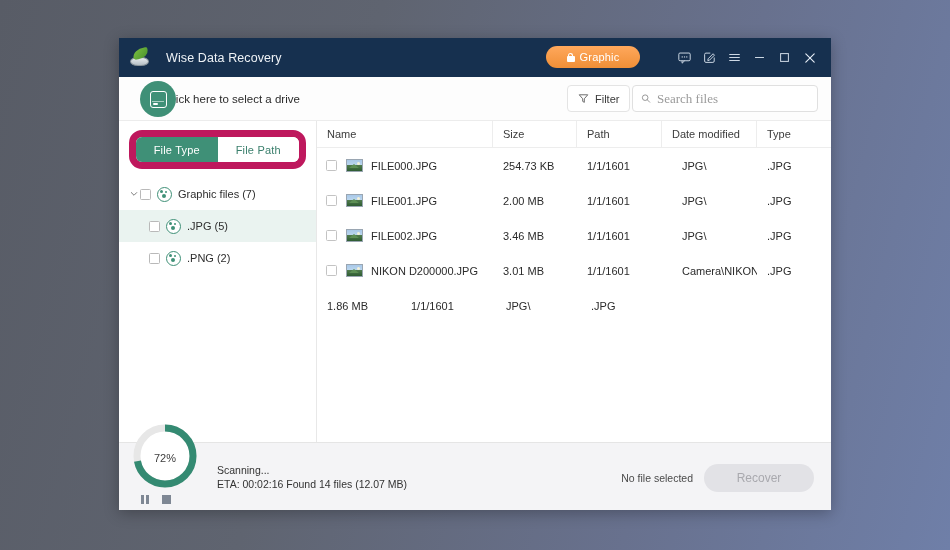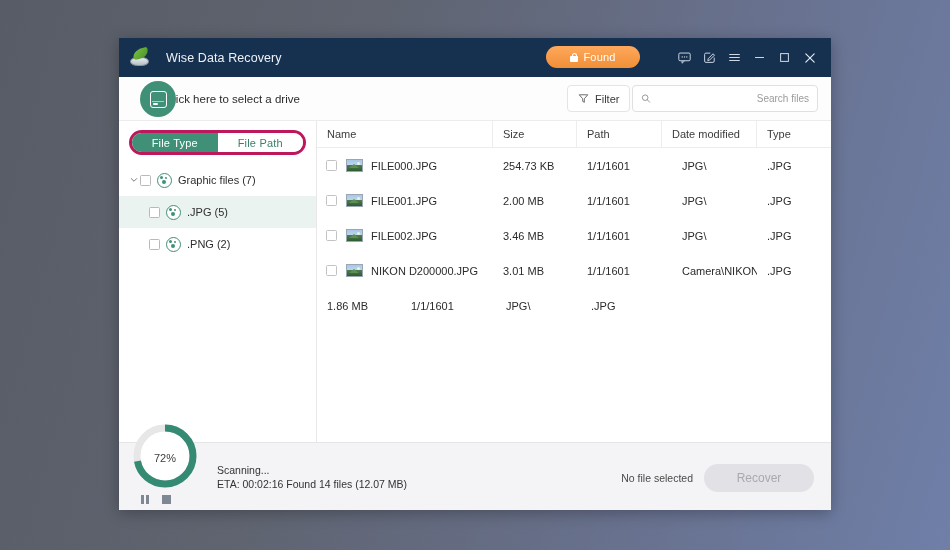--- a/index.html
+++ b/index.html
@@ -132,40 +132,39 @@
     cursor: pointer; font-size: 11px; color: #3a3a3a;
   }
   #search-box {
     position: absolute; left: 513px; top: 8px;
     width: 186px; height: 27px; border-radius: 4px;
     background: #fff; border: 1px solid #e0e0e0;
     display: flex; align-items: center; padding: 0 8px; gap: 6px;
   }
   #search-input {
     border: none; outline: none; background: transparent;
-    font-size: 10px; color: #333; width: 100%;
-    font-family: Liberation Sans, sans-serif;
-    text-align: right;
+    font-size: 13px; color: #333; width: 100%;
+    font-family: Liberation Serif, serif;
   }
   #search-input::placeholder { color: #9b9b9b; }
 
   
   #body-area { flex: 1 1 auto; display: flex; min-height: 0; }
 
   
   #sidebar {
     width: 198px; flex: 0 0 198px;
     background: #ffffff;
     border-right: 1px solid #e8e8e8;
     display: flex; flex-direction: column;
   }
   #type-path-toggle {
     margin: 9px 10px 0 10px;
-    height: 25px; border-radius: 13px;
-    border: 3px solid #be185d;
+    height: 39px; border-radius: 13px;
+    border: 7px solid #be185d;
     display: flex; overflow: hidden; flex: 0 0 auto; justify-content: space-between;
   }
   #type-path-toggle .seg {
     flex: 1 1 50%;
     display: flex; align-items: center; justify-content: center;
     font-size: 11px; cursor: pointer; letter-spacing: .2px;
   }
   #type-path-toggle .seg.active { background: #3f9077; color: #fff; }
   #type-path-toggle .seg.inactive { background: #fff; color: #3a7f6c; }
 
@@ -311,21 +310,21 @@
       <div class="disc"></div>
       <div class="leaf"></div>
     </div>
     <div id="title-text">Wise Data Recovery</div>
 
     <div id="active-badge">
       <span class="lock">
         <span class="shackle"></span>
           <span class="body"></span>
       </span>
-      <span class="label">Found</span>
+      <span class="label">Graphic</span>
     </div>
 
     <div id="win-controls">
       <div class="win-btn">
         <svg width="13" height="13" viewBox="0 0 16 16">
             <rect x="1" y="2.5" width="14" height="9.5" rx="1.5" fill="none" stroke="#cdd8e4" stroke-width="1.2"></rect>
             <path d="M5 12 L5 15 L8.2 12" fill="none" stroke="#cdd8e4" stroke-width="1.2" stroke-linejoin="round"></path>
             <circle cx="5.2" cy="7.3" r=".85" fill="#cdd8e4"></circle>
             <circle cx="8" cy="7.3" r=".85" fill="#cdd8e4"></circle>
             <circle cx="10.8" cy="7.3" r=".85" fill="#cdd8e4"></circle>

